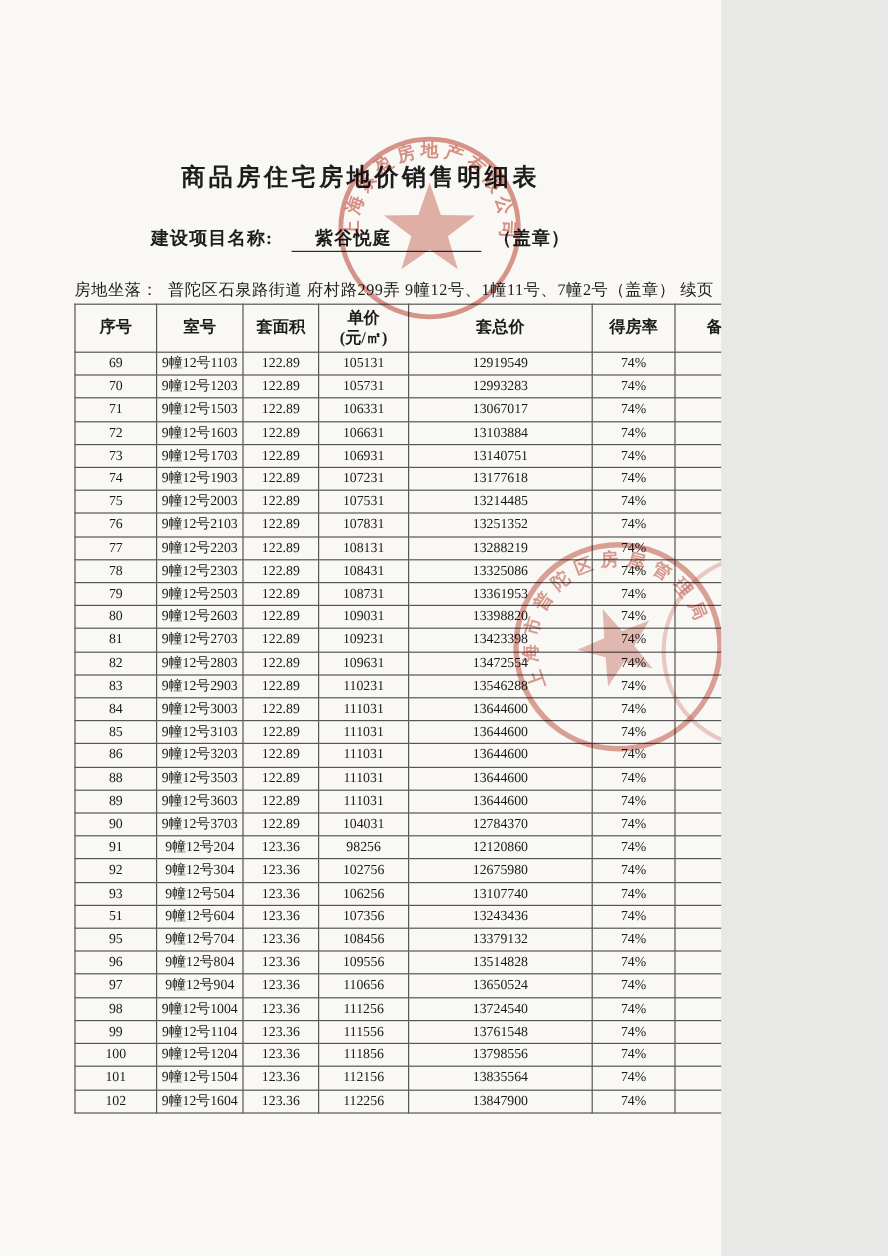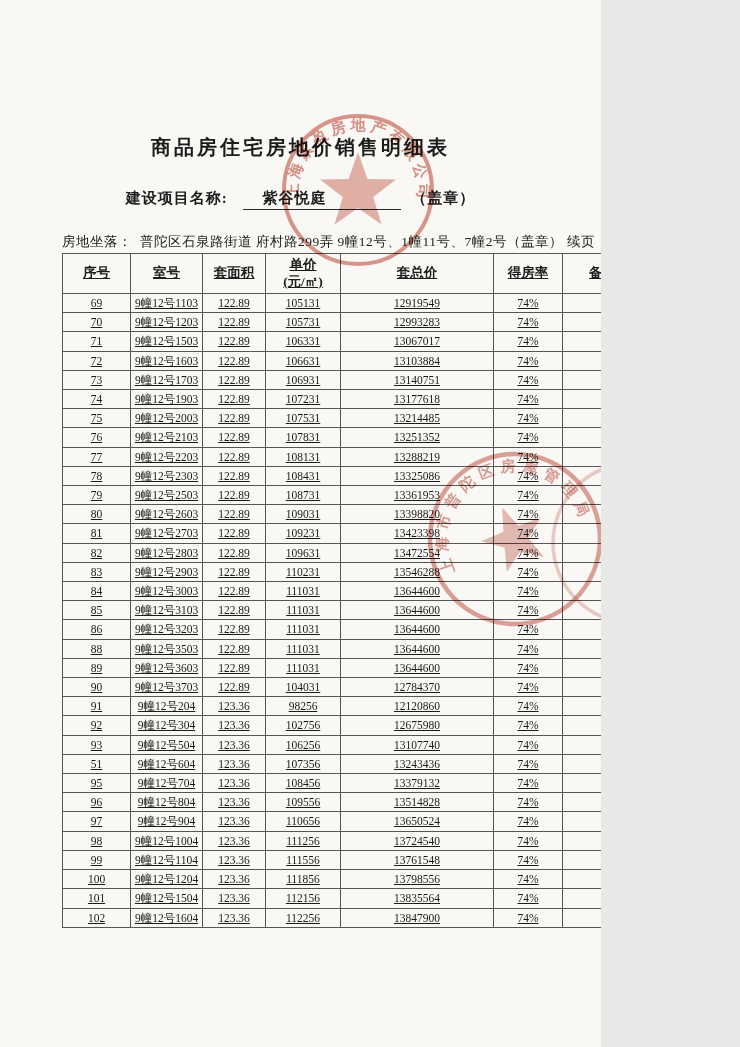--- a/index.html
+++ b/index.html
@@ -24,21 +24,21 @@
     font-size:13.5px;font-weight:normal;letter-spacing:.5px;white-space:nowrap;
   }
   .loc-label{margin-right:8px;}
   table.sales{
     position:absolute;left:62px;top:253px;width:580px;
     border-collapse:collapse;table-layout:fixed;
   }
   table.sales th,table.sales td{
     border:1px solid #565656;text-align:center;padding:0;overflow:hidden;white-space:nowrap;
   }
-  table.sales{border:1.5px solid #3f3f3f;text-decoration:underline;}
+  table.sales{border:1.5px solid #3f3f3f;}
   table.sales thead th{
     height:39px;font-size:13.5px;font-weight:bold;letter-spacing:1px;vertical-align:middle;
   }
   table.sales thead th div{line-height:1.25;letter-spacing:0;}
   table.sales td{
     height:18.2px;line-height:18.2px;font-size:11.5px;color:#191919;
   }
   .stamp{position:absolute;pointer-events:none;mix-blend-mode:multiply;filter:blur(.3px);}
   .stamp text{font-family:"Liberation Serif","DejaVu Serif",serif;font-weight:bold;}
 </style>

